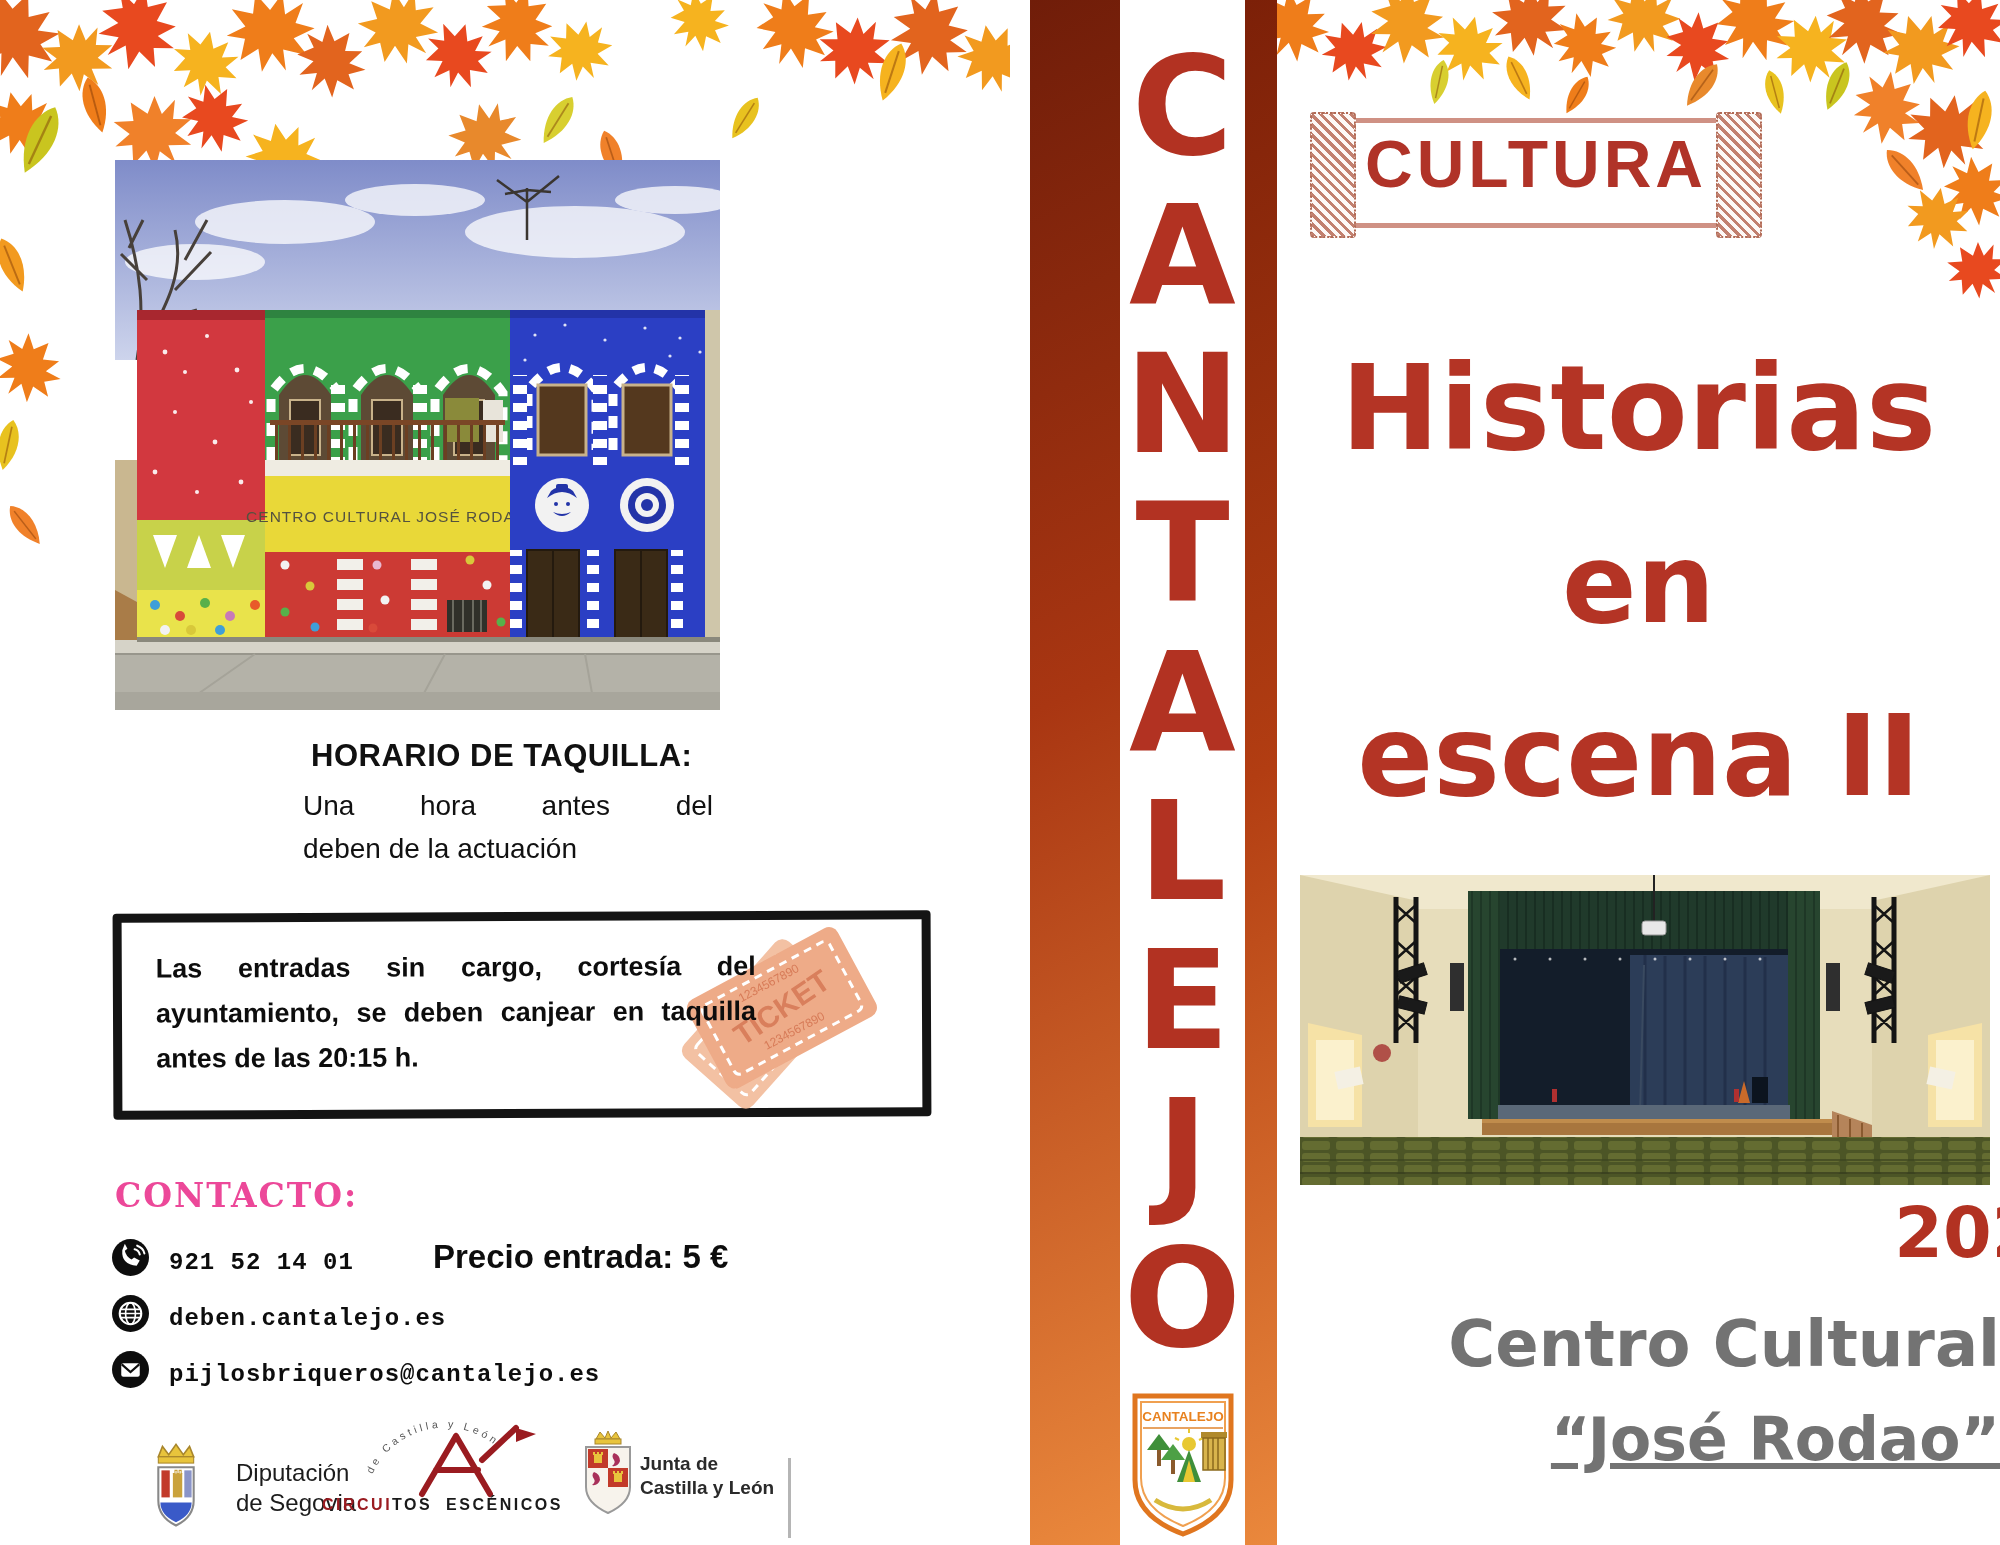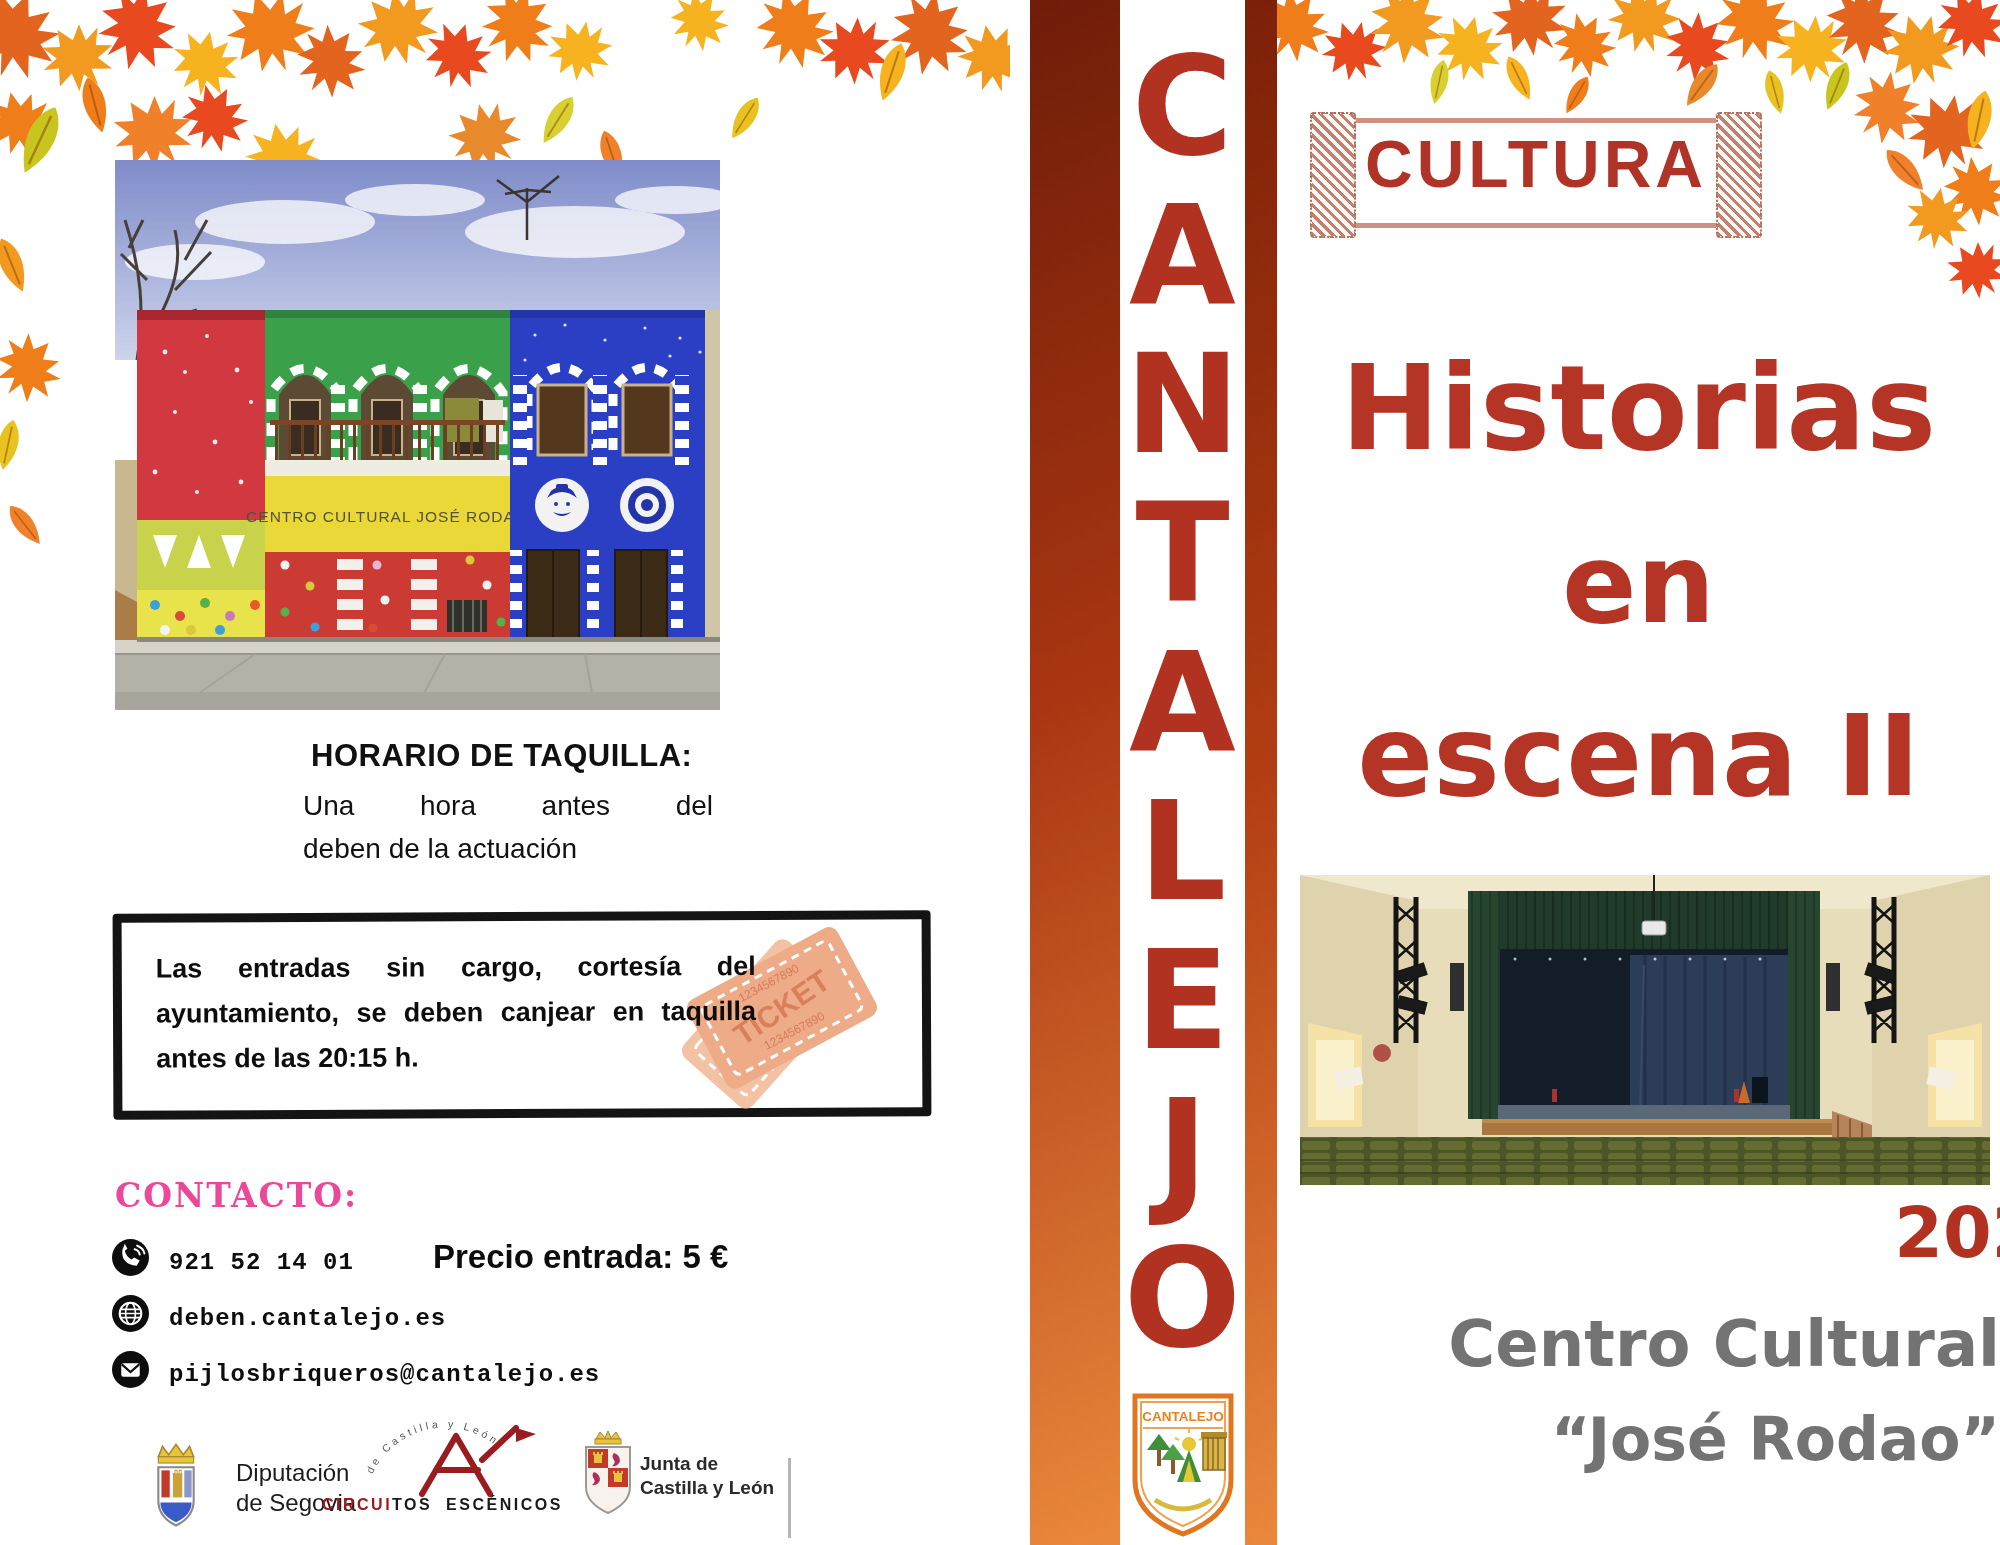--- a/index.html
+++ b/index.html
@@ -51,21 +51,21 @@
   .badge-text{position:absolute;left:0;top:14px;width:452px;text-align:center;
       font:700 66px "Liberation Sans",sans-serif;letter-spacing:4px;color:#b03328;}
   .main-title{left:0;top:318px;width:723px;text-align:center;color:#b43425;font-family:"DejaVu Sans",sans-serif;font-weight:700;}
   .t1{font-size:118px;line-height:180px;}
   .t2{font-size:110px;line-height:172px;}
   .t3{font-size:112px;line-height:172px;}
   .photo2-frame{left:23px;top:875px;width:690px;height:310px;overflow:hidden;}
   .year{right:24px;top:1192px;font:700 70px "DejaVu Sans",sans-serif;color:#b23222;}
   .venue{left:0;top:1295px;width:723px;text-align:right;color:#737373;font-family:"DejaVu Sans",sans-serif;font-weight:700;}
   .v1{font-size:64px;line-height:98px;}
-  .v2{font-size:60px;line-height:92px;}
+  .v2{font-size:60px;line-height:92px;text-decoration:underline;}
 </style>
 </head>
 <body>
 
 <div class="page">
 
   <svg width="0" height="0" style="position:absolute" aria-hidden="true">
     <defs>
       <g id="lf-maple">
           <path d="M0 -32 L7 -14 L22 -24 L18 -6 L36 -10 L24 4 L38 14 L18 16 L24 34 L6 22 L2 40 L-4 22 L-18 34 L-14 14 L-32 18 L-22 2 L-36 -6 L-18 -8 L-24 -26 L-8 -16 Z"></path>

